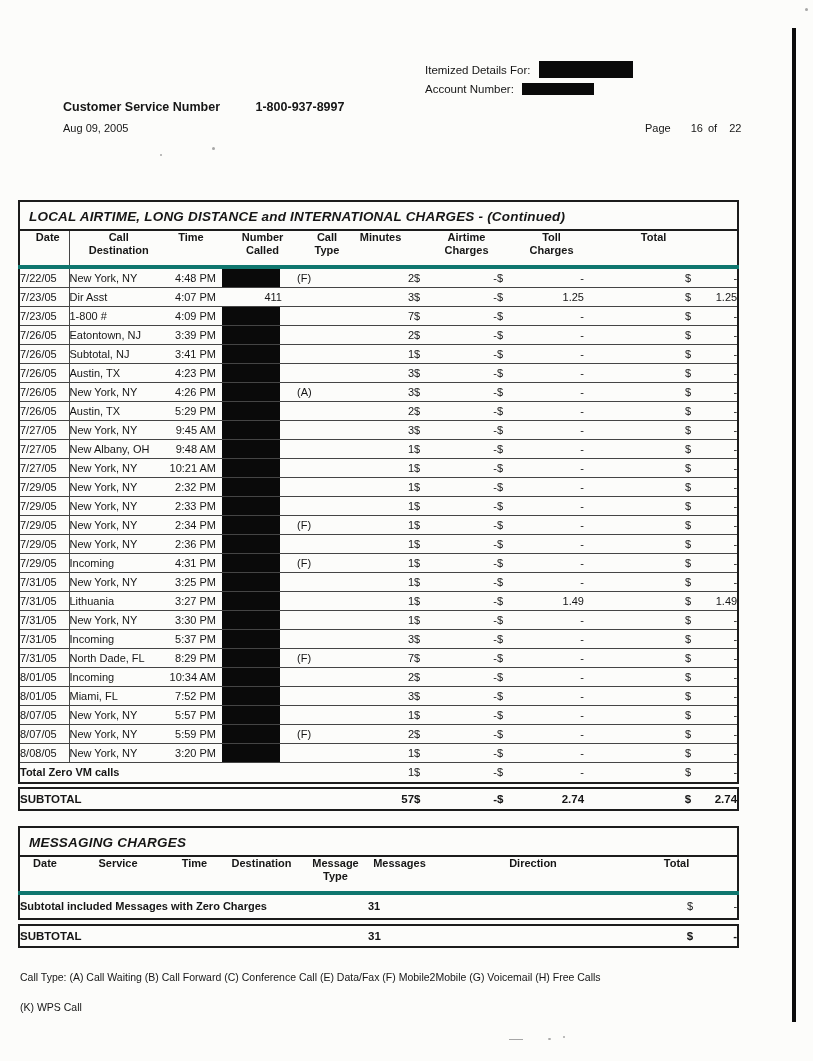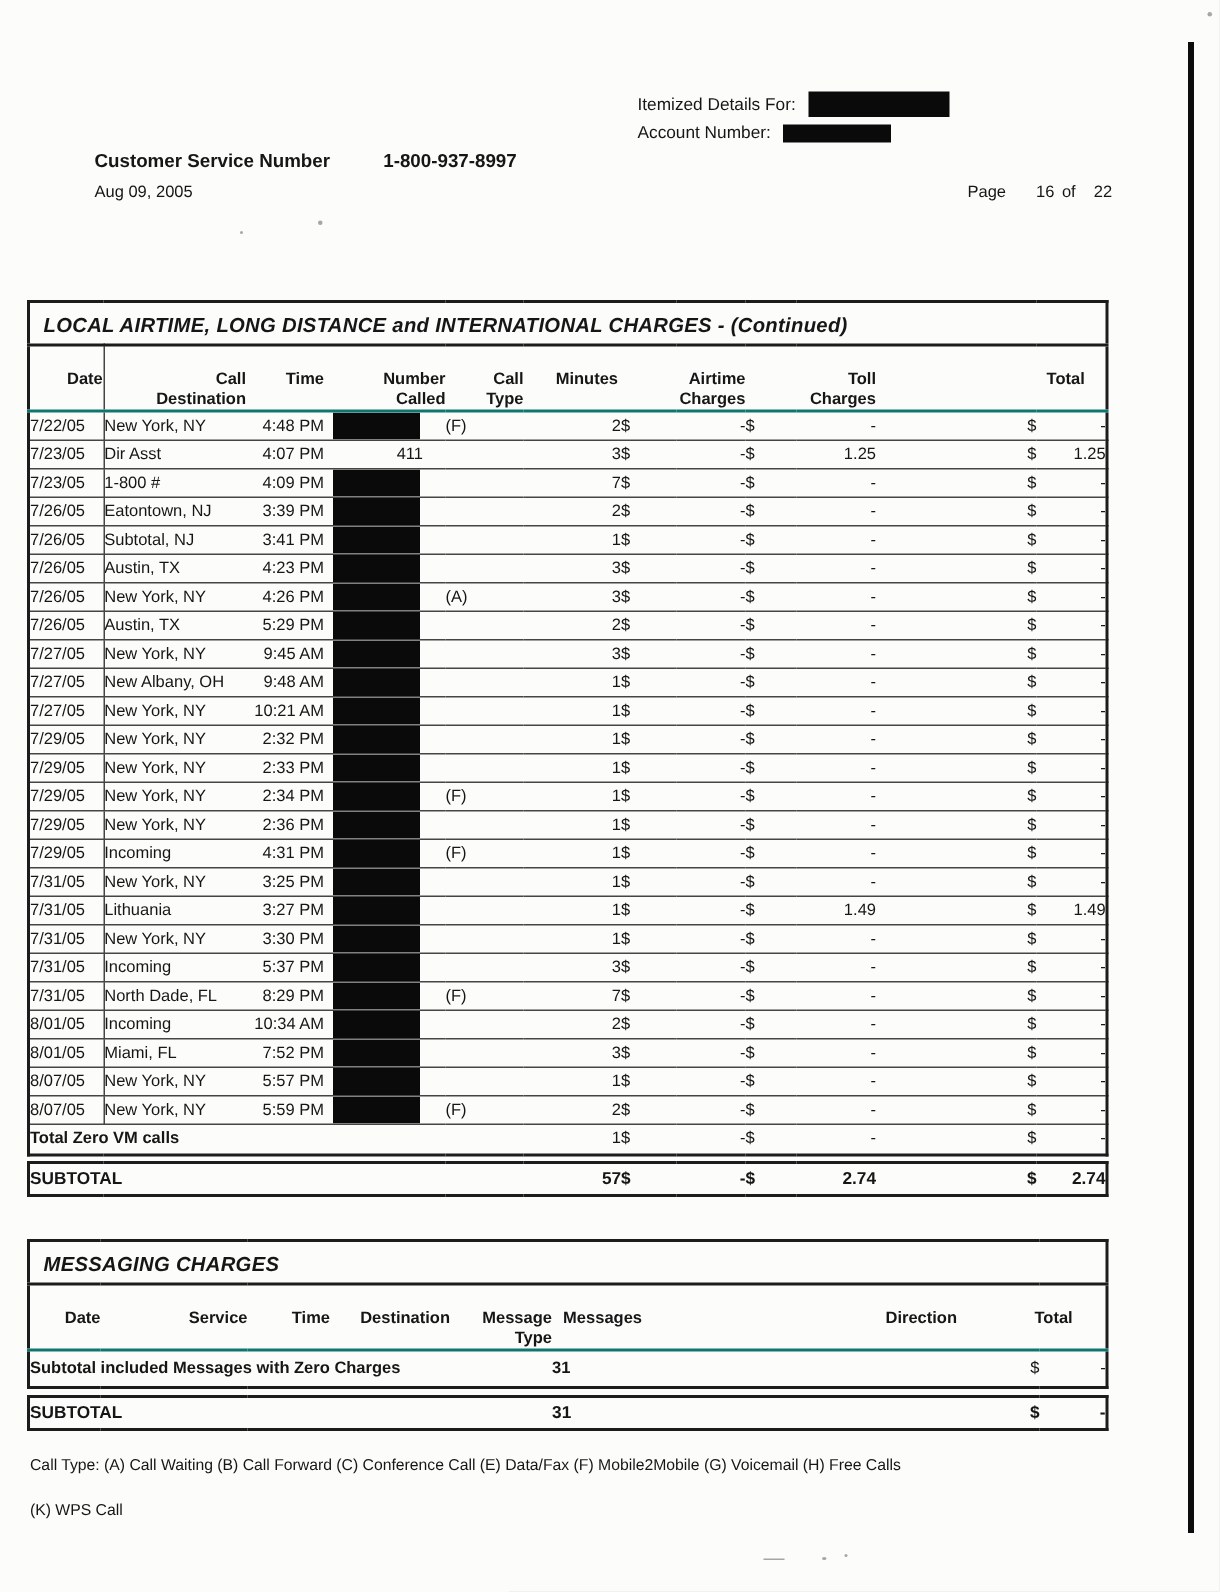--- a/index.html
+++ b/index.html
@@ -24,22 +24,22 @@
   .page-info .pg-tot { margin-left:12px; }
 
   
   .charges-section { position:absolute; left:18px; top:200px; }
   .messaging-section { position:absolute; left:18px; top:826px; }
 
   .bill-table { border-collapse:collapse; width:719px; table-layout:fixed;
                 border:2px solid #1c1c1c; background:transparent; }
   .tbl-title { font-style:italic; font-weight:bold; font-size:13.5px; text-align:left;
                padding:7px 0 5px 9px; border-bottom:2px solid #1c1c1c; letter-spacing:.2px; }
-  .head-row th { font-size:11px; font-weight:bold; text-align:right; vertical-align:top;
-                 padding-top:16px; height:37px; line-height:13px; border-bottom:2px solid #0f766e; }
+  .head-row th { font-size:11px; font-weight:bold; text-align:center; vertical-align:top;
+                 padding-top:0; height:37px; line-height:13px; border-bottom:4px solid #0f766e; }
 
   .data-row td { font-size:11px; height:18px; line-height:18px; padding:0;
                  border-bottom:1px solid #454545; vertical-align:middle;
                  white-space:nowrap; overflow:hidden; }
   .total-row td { font-size:11px; height:19px; line-height:19px; padding:0; white-space:nowrap; }
   .subtotal-strip { margin-top:3px; }
   .subtotal-row td { font-weight:bold; font-size:11.5px; height:20px; line-height:20px;
                      padding:0; white-space:nowrap; }
 
   
@@ -618,20 +618,37 @@
             <td class="c-type">(F)</td>
             <td class="c-min">2</td>
             <td class="c-cur">$</td>
             <td class="c-val">-</td>
             <td class="c-cur">$</td>
             <td class="c-val">-</td>
             <td class="c-totcur">$</td>
             <td class="c-val">-</td>
           </tr>
 
+          <tr class="data-row">
+            <td class="c-date">8/08/05</td>
+            <td class="c-dest">New York, NY</td>
+            <td class="c-time">3:20 PM</td>
+            <td class="c-num">
+              <span class="redact-cell"></span>
+              <span class="num-text"></span>
+            </td>
+            <td class="c-type"></td>
+            <td class="c-min">1</td>
+            <td class="c-cur">$</td>
+            <td class="c-val">-</td>
+            <td class="c-cur">$</td>
+            <td class="c-val">-</td>
+            <td class="c-totcur">$</td>
+            <td class="c-val">-</td>
+          </tr>
 
       </tbody>
       <tbody>
         <tr class="total-row">
           <td colspan="5" class="c-rowlabel">Total Zero VM calls</td>
           <td class="c-min">1</td>
           <td class="c-cur">$</td>
           <td class="c-val">-</td>
           <td class="c-cur">$</td>
           <td class="c-val">-</td>

